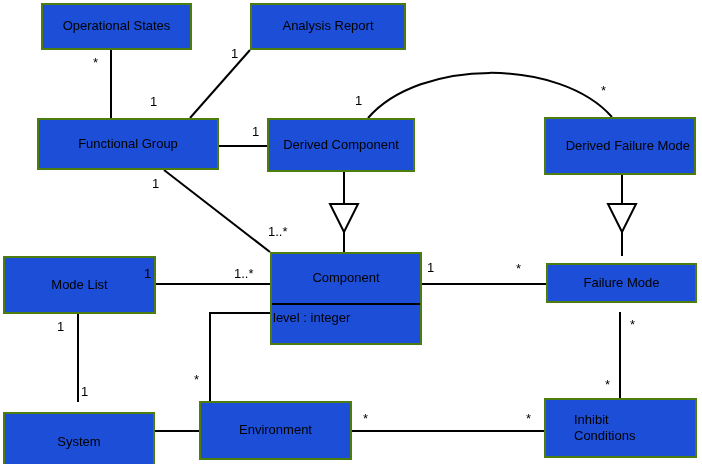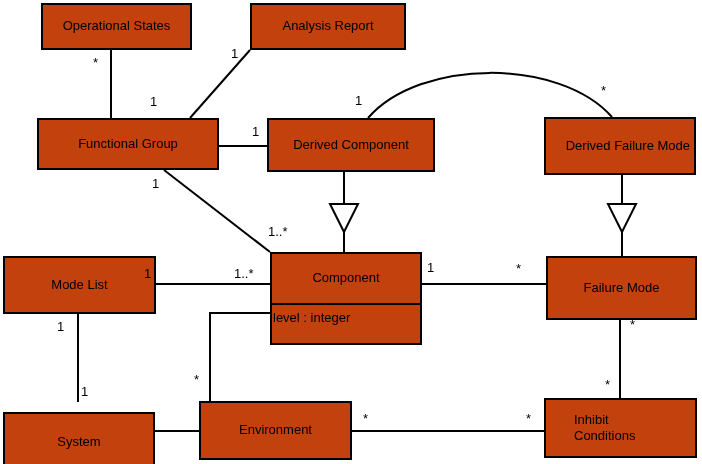--- a/index.html
+++ b/index.html
@@ -19,22 +19,22 @@
   #edges {
     position: absolute;
     left: 0;
     top: 0;
     width: 702px;
     height: 464px;
   }
   .uml-class {
     position: absolute;
     box-sizing: border-box;
-    border: 2px solid #000000;
-    background: #c2410c;
+    border: 2px solid #4d7c0f;
+    background: #1d4ed8;
     display: flex;
     flex-direction: column;
     z-index: 5;
   }
   .class-name {
     flex: 1 1 auto;
     display: flex;
     align-items: center;
     justify-content: center;
     text-align: center;
@@ -94,34 +94,34 @@
 
 <div class="uml-class" style="left: 41px; top: 3px; width: 151px; height: 47px;">
       <div class="class-name">Operational States</div>
     </div>
     <div class="uml-class" style="left: 250px; top: 3px; width: 156px; height: 47px;">
       <div class="class-name">Analysis Report</div>
     </div>
     <div class="uml-class" style="left: 37px; top: 118px; width: 182px; height: 52px;">
       <div class="class-name">Functional Group</div>
     </div>
-    <div class="uml-class" style="left: 267px; top: 118px; width: 168px; height: 54px;">
+    <div class="uml-class" style="left: 267px; top: 118px; width: 148px; height: 54px;">
       <div class="class-name">Derived Component</div>
     </div>
     <div class="uml-class" style="left: 544px; top: 117px; width: 152px; height: 58px; align-items: flex-end;">
       <div class="class-name">Derived Failure Mode</div>
     </div>
     <div class="uml-class" style="left: 3px; top: 256px; width: 153px; height: 58px;">
       <div class="class-name">Mode List</div>
     </div>
     <div class="uml-class" style="left: 270px; top: 252px; width: 152px; height: 93px;">
       <div class="class-name">Component</div>
       <div class="class-attrs" style="height: 27px;">level : integer</div>
     </div>
-    <div class="uml-class" style="left: 546px; top: 256px; width: 151px; height: 64px;">
+    <div class="uml-class" style="left: 546px; top: 263px; width: 151px; height: 40px;">
       <div class="class-name">Failure Mode</div>
     </div>
     <div class="uml-class" style="left: 3px; top: 412px; width: 152px; height: 60px;">
       <div class="class-name">System</div>
     </div>
     <div class="uml-class" style="left: 199px; top: 401px; width: 153px; height: 59px;">
       <div class="class-name">Environment</div>
     </div>
     <div class="uml-class" style="left: 544px; top: 398px; width: 153px; height: 60px;">
       <div class="class-name left-align">Inhibit

